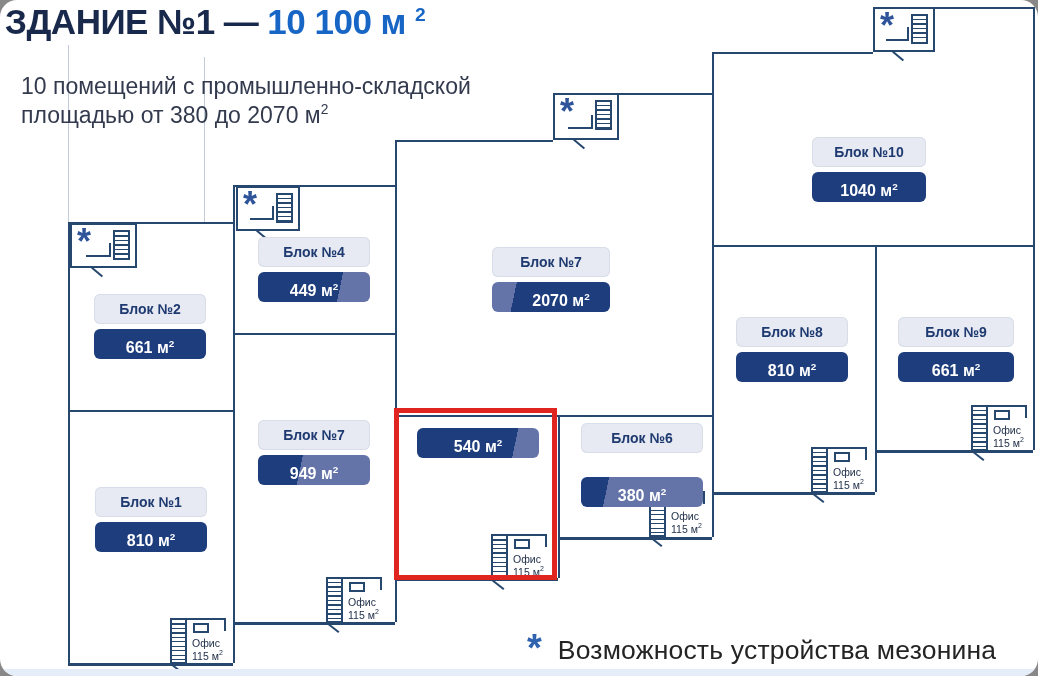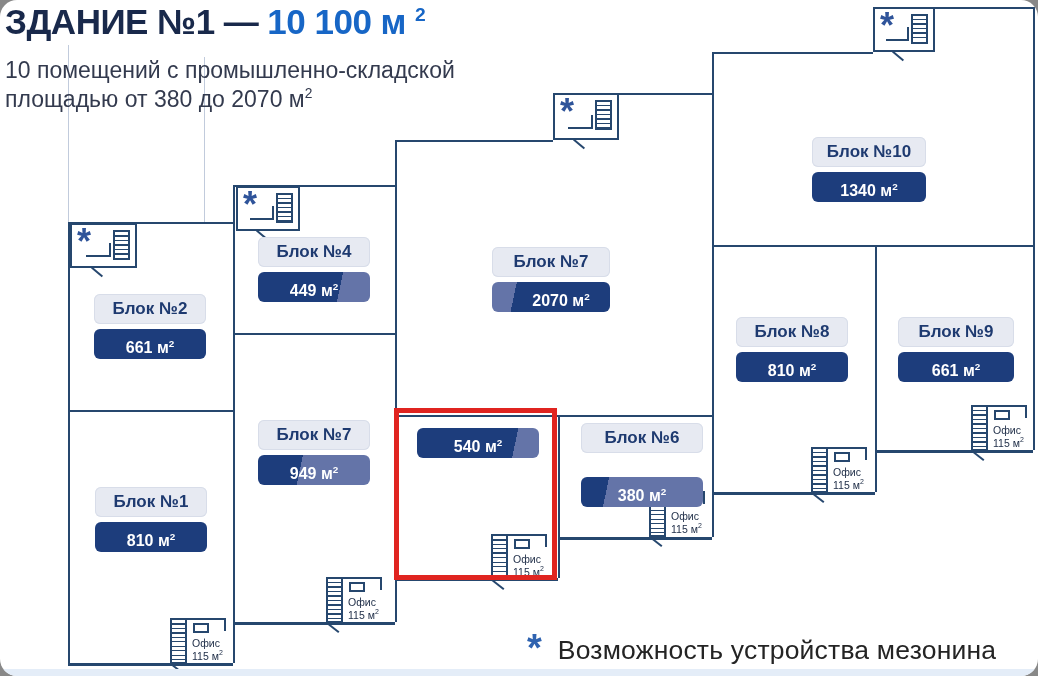--- a/index.html
+++ b/index.html
@@ -17,30 +17,30 @@
   }
   html,body{margin:0;padding:0;background:#888;}
   #canvas{
     position:relative;width:1038px;height:676px;background:#ffffff;
     font-family:"Liberation Sans","DejaVu Sans",sans-serif;overflow:hidden;border-radius:17px;
   }
   
   #title{position:absolute;left:5px;top:2px;margin:0;font-size:35px;font-weight:800;letter-spacing:-0.5px;color:var(--title-dark);z-index:6;}
   #title .t-accent{color:var(--accent);margin-left:9px;}
   #title sup{font-size:0.55em;}
-  #subtitle{position:absolute;left:5px;top:56px;margin:0;font-size:23px;line-height:1.25;color:#333a4e;z-index:6;}
+  #subtitle{position:absolute;left:5px;top:56px;margin:16px;font-size:23px;line-height:1.25;color:#333a4e;z-index:6;}
   #subtitle sup{font-size:0.6em;}
   
   #plan{position:absolute;inset:0;}
   .wall{position:absolute;background:var(--wall);z-index:1;}
   .gline{position:absolute;background:#8ea1c0;opacity:.55;width:1px;z-index:0;}
   
   .block{position:absolute;z-index:3;text-align:center;}
   .pill{background:var(--pill-bg);border-radius:6px;height:30px;line-height:30px;
-        font-size:17px;font-weight:700;color:var(--pill-text);box-shadow:0 0 0 1px #d8dde9 inset;}
+        font-size:14px;font-weight:700;color:var(--pill-text);box-shadow:0 0 0 1px #d8dde9 inset;}
   .badge{margin-top:5px;border-radius:6px;height:30px;line-height:30px;
         font-size:16px;font-weight:700;color:#fff;}
   .badge sup{font-size:0.62em;}
   .tone-solid{background:var(--navy);}
   .tone-split{background:linear-gradient(102deg,var(--navy) 0 38%,var(--light) 38%);}
   .tone-end{background:linear-gradient(102deg,var(--navy) 0 72%,var(--light) 72%);}
   .tone-end-sm{background:linear-gradient(102deg,var(--navy) 0 79%,var(--light) 79%);}
   .tone-start{background:linear-gradient(102deg,var(--light) 0 20%,var(--navy) 20%);padding-left:20px;}
   .tone-main-light{background:linear-gradient(102deg,var(--navy) 0 22%,var(--light) 22%);margin-top:24px;}
   
@@ -137,21 +137,21 @@
     <div class="block" style="left:736px;top:317px;width:112px">
       <div class="pill"><span>Блок №8</span></div>
       <div class="badge tone-solid"><span>810 м</span><sup>2</sup></div>
     </div>
     <div class="block" style="left:898px;top:317px;width:116px">
       <div class="pill"><span>Блок №9</span></div>
       <div class="badge tone-solid"><span>661 м</span><sup>2</sup></div>
     </div>
     <div class="block" style="left:812px;top:137px;width:114px">
       <div class="pill"><span>Блок №10</span></div>
-      <div class="badge tone-solid"><span>1340 м</span><sup>2</sup></div>
+      <div class="badge tone-solid"><span>1040 м</span><sup>2</sup></div>
     </div>
 
     <div class="corner-unit corner-slot" style="left:70px;top:223px;width:67px;height:45px;">
   <span class="cstar">*</span>
   <div class="cstair"></div>
   <div class="cline"></div>
   <div class="cvline"></div>
   <div class="cdoor"></div>
 </div>
     <div class="corner-unit corner-slot" style="left:236px;top:186px;width:64px;height:45px;">

